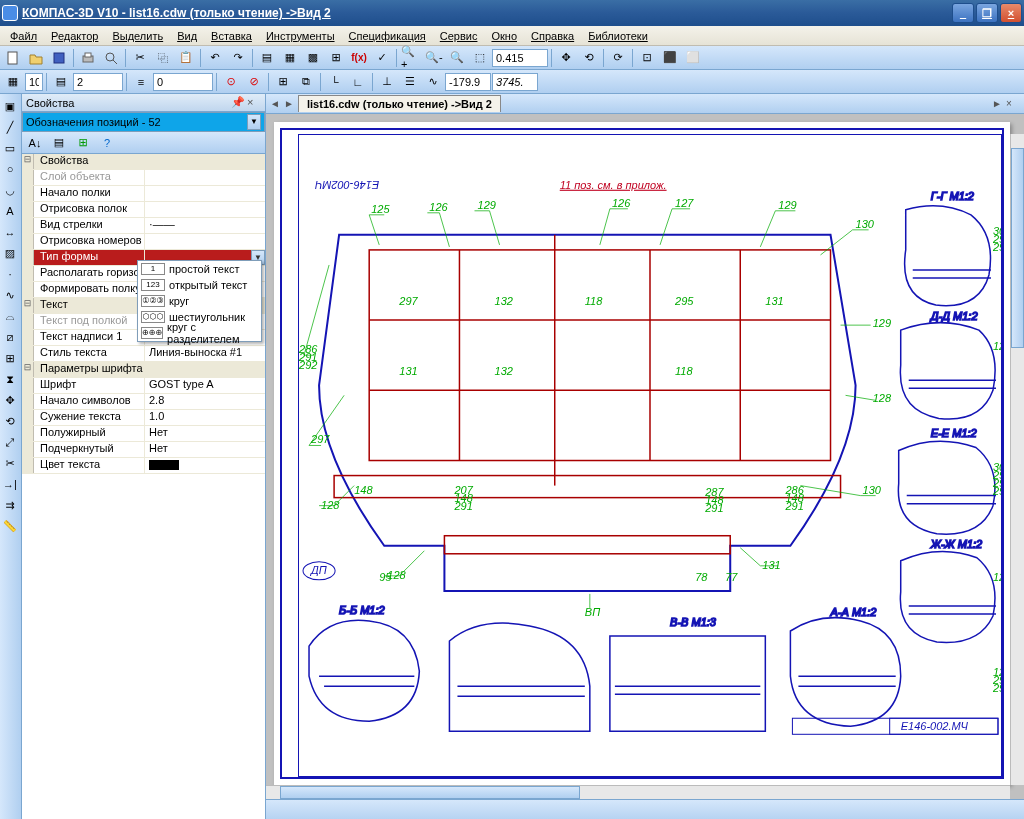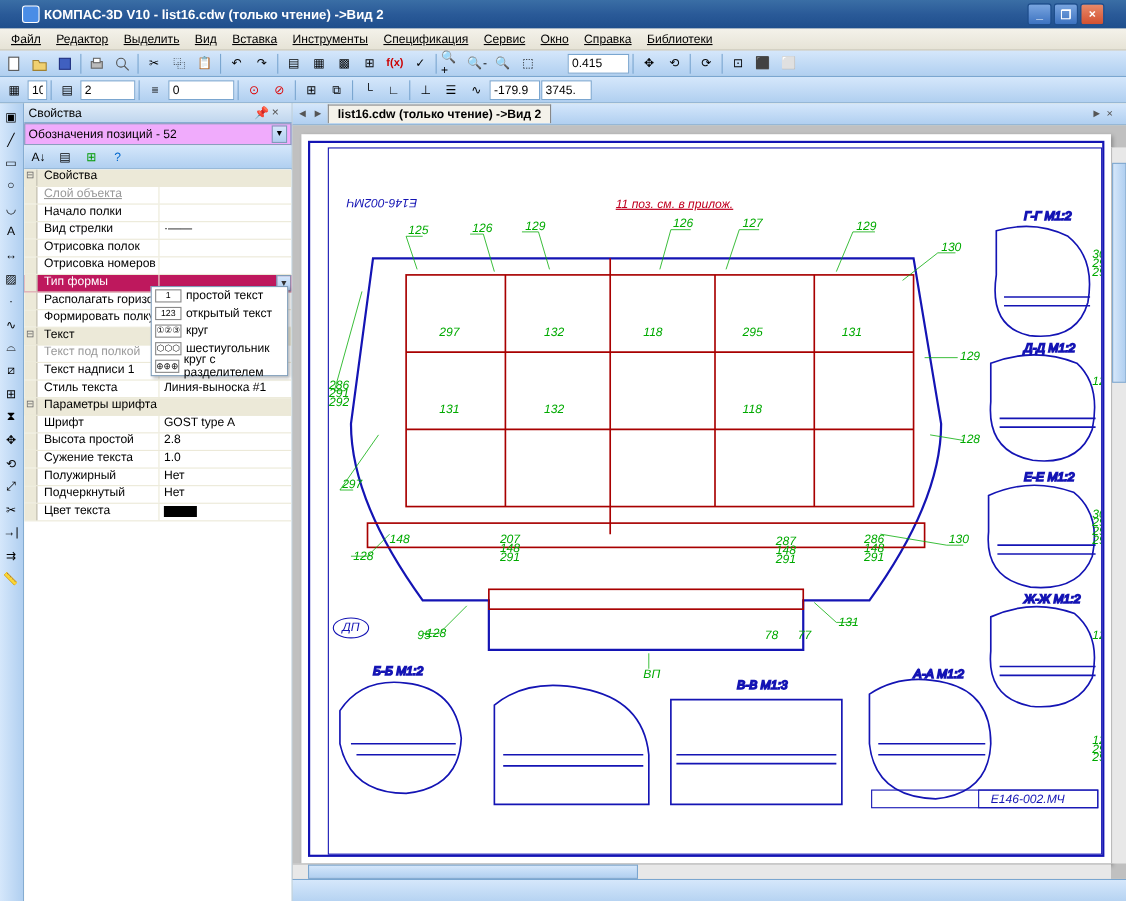--- a/index.html
+++ b/index.html
@@ -1,44 +1,44 @@
 <!DOCTYPE html>
 <html><head>
 <meta charset="utf-8">
 <style>
 * { box-sizing: border-box; margin: 0; padding: 0; font-family: Tahoma, Arial, sans-serif; font-size: 11px; }
 body { width: 1024px; height: 819px; background: #ece9d8; overflow: hidden; position: relative; }
-.titlebar { height: 26px; background: linear-gradient(to bottom, #3a6ea5 0%, #2a5a98 50%, #1e4e8c 100%); color: #fff; display: flex; align-items: center; padding: 0 20px; }
+.titlebar { height: 26px; background: linear-gradient(to bottom, #3a6ea5 0%, #2a5a98 50%, #1e4e8c 100%); color: #fff; display: flex; align-items: center; padding: 0 2px; text-decoration: underline; }
 .titlebar .icon { width: 16px; height: 16px; background: #4a8de6; border: 1px solid #fff; border-radius: 3px; margin-right: 4px; }
 .titlebar .title { flex: 1; font-weight: bold; font-size: 12px; }
 .winbtns { display: flex; gap: 2px; }
 .winbtn { width: 22px; height: 20px; background: linear-gradient(to bottom, #7aa6e0, #3c72c0); border: 1px solid #1e4e8c; border-radius: 3px; display: flex; align-items: center; justify-content: center; color: #fff; font-weight: bold; }
 .winbtn.close { background: linear-gradient(to bottom, #e88a6a, #d25030); }
 .menubar { height: 20px; background: linear-gradient(to bottom, #f4f2ea, #e6e3d6); display: flex; align-items: center; padding-left: 4px; gap: 2px; border-bottom: 1px solid #c0bcb0; }
 .menubar span { padding: 2px 6px; cursor: default; text-decoration: underline; }
 .menubar span u { text-decoration: underline; }
 .toolbar { height: 24px; background: linear-gradient(to bottom, #d5e7fb, #b0cff0); display: flex; align-items: center; padding: 0 2px; gap: 1px; border-bottom: 1px solid #7aa6d0; }
 .tbtn { width: 22px; height: 20px; display: flex; align-items: center; justify-content: center; border: 1px solid transparent; cursor: pointer; }
 .tsep { width: 1px; height: 18px; background: #7aa6d0; margin: 0 2px; }
 .tinput { height: 18px; width: 50px; background: #fff; border: 1px solid #7aa6d0; padding: 0 3px; font-size: 11px; }
 .tinput.narrow { width: 18px; }
 .main { display: flex; height: 729px; }
 .leftstrip { width: 22px; background: linear-gradient(to right, #d5e7fb, #b0cff0); display: flex; flex-direction: column; gap: 1px; padding-top: 2px; border-right: 1px solid #7aa6d0; }
 .leftstrip .tbtn { width: 20px; height: 20px; }
 .propcol { width: 244px; background: #f4f2ea; border-right: 1px solid #7aa6d0; display: flex; flex-direction: column; }
 .proptitle { height: 18px; background: linear-gradient(to bottom, #e0ecf8, #c0d6ee); display: flex; align-items: center; padding: 0 4px; border-bottom: 1px solid #7aa6d0; }
 .proptitle .t { flex: 1; }
 .proptitle .pbtn { width: 14px; height: 14px; margin-left: 2px; color: #555; }
-.combo { height: 20px; background: #f0abfc; border: 1px solid #7f9db9; display: flex; align-items: center; padding: 0 3px; }
+.combo { height: 20px; background: #0ea5e9; border: 1px solid #7f9db9; display: flex; align-items: center; padding: 0 3px; }
 .combo .arr { margin-left: auto; width: 14px; height: 16px; background: linear-gradient(to bottom, #d5e7fb, #b0cff0); border: 1px solid #7f9db9; text-align: center; font-size: 8px; line-height: 14px; }
 .proptools { height: 22px; background: linear-gradient(to bottom, #d5e7fb, #b0cff0); display: flex; align-items: center; gap: 2px; padding: 0 2px; border-bottom: 1px solid #7aa6d0; }
 .propgrid { flex: 1; background: #fff; overflow: auto; }
 .pgrow { display: flex; height: 16px; border-bottom: 1px solid #ece9d8; }
 .pgrow.section { background: #ece9d8; font-weight: normal; }
-.pgrow.selected { background: #be185d; color: #fff; }
+.pgrow.selected { background: #b91c1c; color: #fff; }
 .pgcell1 { width: 12px; background: #ece9d8; text-align: center; font-size: 9px; color: #666; border-right: 1px solid #c0bcb0; }
 .pgcell2 { width: 110px; padding-left: 6px; white-space: nowrap; overflow: hidden; }
 .pgcell3 { flex: 1; padding-left: 4px; white-space: nowrap; overflow: hidden; border-left: 1px solid #ece9d8; position: relative; }
 .pgcell3 .swatch { width: 30px; height: 10px; background: #000; position: absolute; top: 2px; left: 4px; }
 .pgcell3 .arr2 { position: absolute; right: 0; top: 0; width: 14px; height: 15px; background: linear-gradient(to bottom, #d5e7fb, #b0cff0); border: 1px solid #7f9db9; text-align: center; font-size: 8px; line-height: 13px; color: #333; }
 .dropdown { position: absolute; left: 137px; top: 260px; width: 125px; background: #fff; border: 1px solid #7f9db9; z-index: 100; box-shadow: 2px 2px 3px rgba(0,0,0,0.3); }
 .dditem { height: 16px; display: flex; align-items: center; padding: 0 3px; gap: 4px; }
 .dditem .ico { width: 24px; height: 12px; border: 1px solid #888; font-size: 8px; text-align: center; line-height: 10px; }
 .canvas-area { flex: 1; background: #ece9d8; display: flex; flex-direction: column; }
 .doctab { height: 20px; background: linear-gradient(to bottom, #d5e7fb, #b0cff0); display: flex; align-items: center; padding: 0 4px; border-bottom: 1px solid #7aa6d0; }
@@ -124,21 +124,21 @@
   <div class="tbtn">▦</div>
   <div class="tbtn">▩</div>
   <div class="tbtn">⊞</div>
   <div class="tbtn" style="color:#c00;font-weight:bold;font-size:10px;">f(x)</div>
   <div class="tbtn">✓</div>
   <div class="tsep"></div>
   <div class="tbtn">🔍+</div>
   <div class="tbtn">🔍-</div>
   <div class="tbtn">🔍</div>
   <div class="tbtn">⬚</div>
-  <input class="tinput" style="width: 56px; margin-left: 24px;" value="0.415">
+  <input class="tinput" style="width: 56px;" value="0.415">
   <div class="tsep"></div>
   <div class="tbtn">✥</div>
   <div class="tbtn">⟲</div>
   <div class="tsep"></div>
   <div class="tbtn">⟳</div>
   <div class="tsep"></div>
   <div class="tbtn">⊡</div>
   <div class="tbtn">⬛</div>
   <div class="tbtn">⬜</div>
 </div>
@@ -159,21 +159,21 @@
   <div class="tbtn">⊞</div>
   <div class="tbtn">⧉</div>
   <div class="tsep"></div>
   <div class="tbtn">└</div>
   <div class="tbtn">∟</div>
   <div class="tsep"></div>
   <div class="tbtn">⊥</div>
   <div class="tbtn">☰</div>
   <div class="tbtn">∿</div>
   <input class="tinput narrow" style="width: 46px;" value="-179.9">
-  <input class="tinput narrow" style="width: 46px;" value="3745.">
+  <input class="tinput narrow" style="width: 46px; font-style: italic;" value="3745.">
 </div>
 
 <div class="main">
 
   <div class="leftstrip">
     <div class="tbtn">▣</div>
     <div class="tbtn">╱</div>
     <div class="tbtn">▭</div>
     <div class="tbtn">○</div>
     <div class="tbtn">◡</div>
@@ -212,37 +212,37 @@
       <div class="tbtn" style="color:#06c;">?</div>
     </div>
     <div class="propgrid">
       <div class="pgrow section">
           <div class="pgcell1">⊟</div>
           <div class="pgcell2">Свойства</div>
           <div class="pgcell3"></div>
         </div>
       <div class="pgrow">
           <div class="pgcell1"></div>
-          <div class="pgcell2" style="color:#999;text-decoration:underline;">Слой объекта</div>
+          <div class="pgcell2" style="color:#999;">Слой объекта</div>
           <div class="pgcell3"></div>
         </div>
       <div class="pgrow">
           <div class="pgcell1"></div>
           <div class="pgcell2">Начало полки</div>
+          <div class="pgcell3"></div>
+        </div>
+      <div class="pgrow">
+          <div class="pgcell1"></div>
+          <div class="pgcell2">Отрисовка полок</div>
           <div class="pgcell3"></div>
         </div>
       <div class="pgrow">
           <div class="pgcell1"></div>
           <div class="pgcell2">Вид стрелки</div>
           <div class="pgcell3">·——</div>
-        </div>
-      <div class="pgrow">
-          <div class="pgcell1"></div>
-          <div class="pgcell2">Отрисовка полок</div>
-          <div class="pgcell3"></div>
         </div>
       <div class="pgrow">
           <div class="pgcell1"></div>
           <div class="pgcell2">Отрисовка номеров ...</div>
           <div class="pgcell3"></div>
         </div>
       <div class="pgrow selected">
           <div class="pgcell1"></div>
           <div class="pgcell2">Тип формы</div>
           <div class="pgcell3">
@@ -284,21 +284,21 @@
           <div class="pgcell2">Параметры шрифта</div>
           <div class="pgcell3"></div>
         </div>
       <div class="pgrow">
           <div class="pgcell1"></div>
           <div class="pgcell2">Шрифт</div>
           <div class="pgcell3">GOST type A</div>
         </div>
       <div class="pgrow">
           <div class="pgcell1"></div>
-          <div class="pgcell2">Высота простой</div>
+          <div class="pgcell2">Начало символов</div>
           <div class="pgcell3">2.8</div>
         </div>
       <div class="pgrow">
           <div class="pgcell1"></div>
           <div class="pgcell2">Сужение текста</div>
           <div class="pgcell3">1.0</div>
         </div>
       <div class="pgrow">
           <div class="pgcell1"></div>
           <div class="pgcell2">Полужирный</div>

